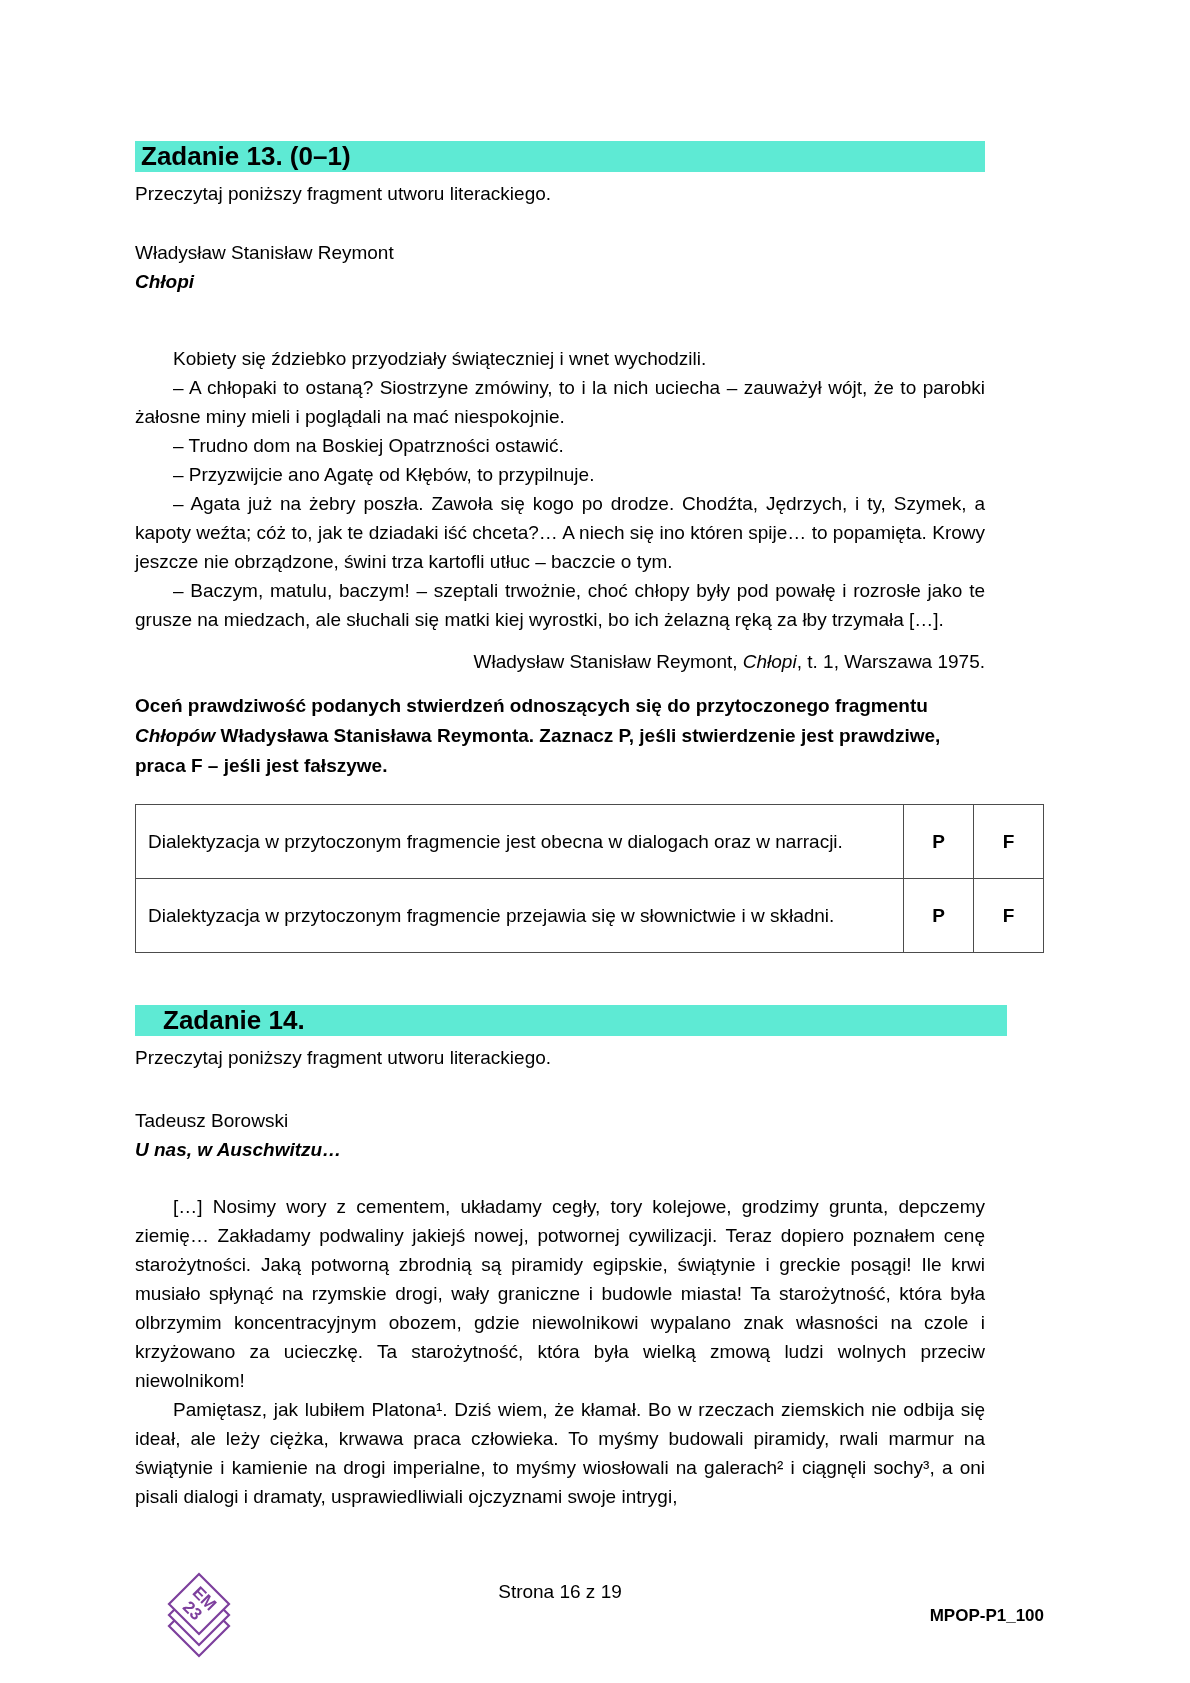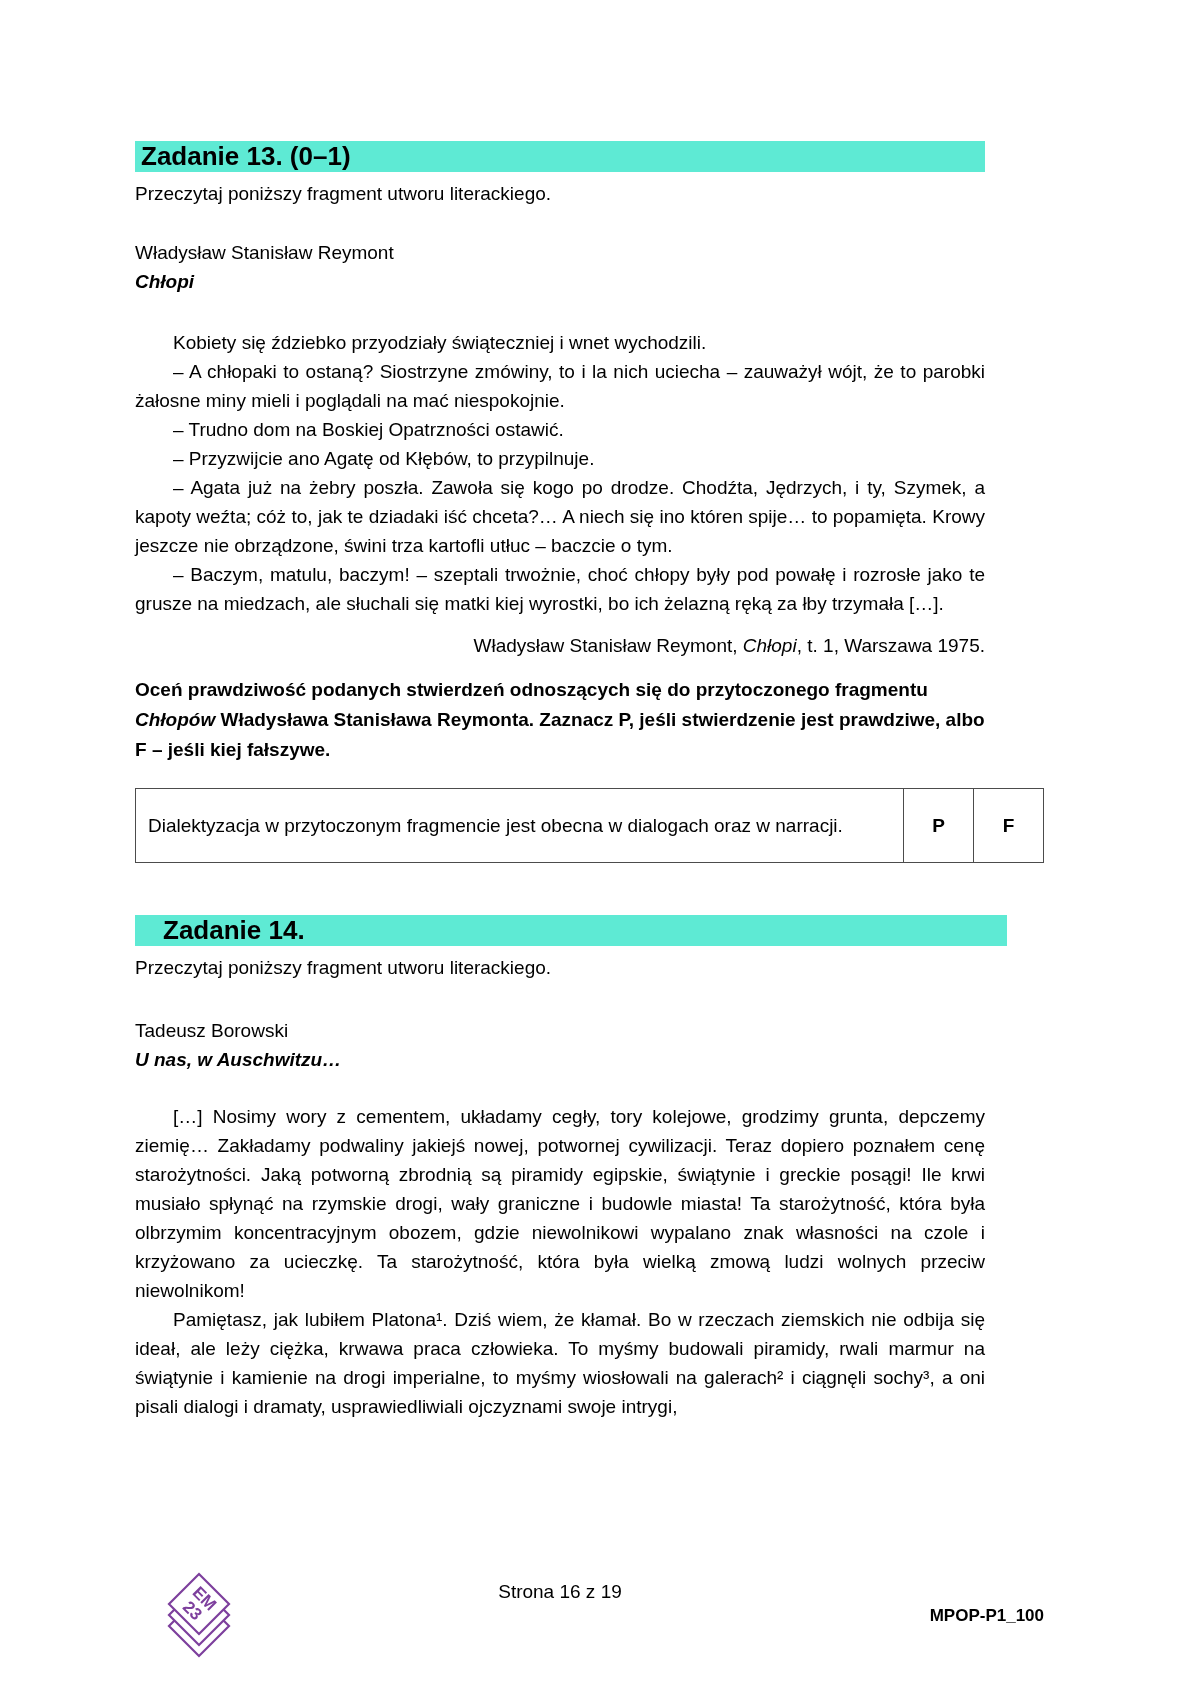--- a/index.html
+++ b/index.html
@@ -13,21 +13,21 @@
   p{margin:0;}
   .band{
     background:#5eead4;height:31px;line-height:31px;
     font-weight:bold;font-size:26px;padding-left:6px;width:844px;
   }
   .band14{margin-top:52px;padding-left:28px;}
   .intro{margin-top:7px;}
   .author{margin-top:30px;}
   .author14{margin-top:34px;}
   .work-title{font-weight:bold;font-style:italic;}
-  .fragment{margin-top:32px;}
+  .fragment{margin-top:48px;}
   .fragment14{margin-top:28px;}
   .fragment p{text-indent:38px;text-align:justify;}
   .citation{margin-top:13px;text-align:right;}
   .instruction{margin-top:15px;font-weight:bold;line-height:30px;position:relative;width:850px;}
   .instruction .work-ref{font-style:italic;}
   .marker{position:absolute;left:-80px;top:-2px;width:57px;}
   .marker-num{
     box-sizing:border-box;background:#6B2D90;border:2px solid #6B2D90;color:#fff;
     text-align:center;font-size:17px;font-weight:bold;height:33px;line-height:29px;
   }
@@ -65,27 +65,32 @@
       <p>– A chłopaki to ostaną? Siostrzyne zmówiny, to i la nich uciecha – zauważył wójt, że to parobki żałosne miny mieli i poglądali na mać niespokojnie.</p>
       <p>– Trudno dom na Boskiej Opatrzności ostawić.</p>
       <p>– Przyzwijcie ano Agatę od Kłębów, to przypilnuje.</p>
       <p>– Agata już na żebry poszła. Zawoła się kogo po drodze. Chodźta, Jędrzych, i ty, Szymek, a kapoty weźta; cóż to, jak te dziadaki iść chceta?… A niech się ino któren spije… to popamięta. Krowy jeszcze nie obrządzone, świni trza kartofli utłuc – baczcie o tym.</p>
       <p>– Baczym, matulu, baczym! – szeptali trwożnie, choć chłopy były pod powałę i rozrosłe jako te grusze na miedzach, ale słuchali się matki kiej wyrostki, bo ich żelazną ręką za łby trzymała […].</p>
     </div>
 
     <p class="citation"><span>Władysław Stanisław Reymont, </span><i>Chłopi</i><span>, t. 1, Warszawa 1975.</span></p>
 
     <div class="instruction">
-      <span>Oceń prawdziwość podanych stwierdzeń odnoszących się do przytoczonego fragmentu </span><span class="work-ref">Chłopów</span><span> Władysława Stanisława Reymonta. Zaznacz P, jeśli stwierdzenie jest prawdziwe, albo F – jeśli kiej fałszywe.</span>
+      <span>Oceń prawdziwość podanych stwierdzeń odnoszących się do przytoczonego fragmentu </span><span class="work-ref">Chłopów</span><span> Władysława Stanisława Reymonta. Zaznacz P, jeśli stwierdzenie jest prawdziwe, praca F – jeśli jest fałszywe.</span>
     </div>
 
     <table class="pf-table">
       <tbody>
         <tr>
           <td class="stmt">Dialektyzacja w przytoczonym fragmencie jest obecna w dialogach oraz w narracji.</td>
+          <td class="pf">P</td>
+          <td class="pf">F</td>
+        </tr>
+        <tr>
+          <td class="stmt">Dialektyzacja w przytoczonym fragmencie przejawia się w słownictwie i w składni.</td>
           <td class="pf">P</td>
           <td class="pf">F</td>
         </tr>
       </tbody>
     </table>
 
     <div class="band band14">
       <span>Zadanie 14.</span>
     </div>
     <p class="intro">Przeczytaj poniższy fragment utworu literackiego.</p>

